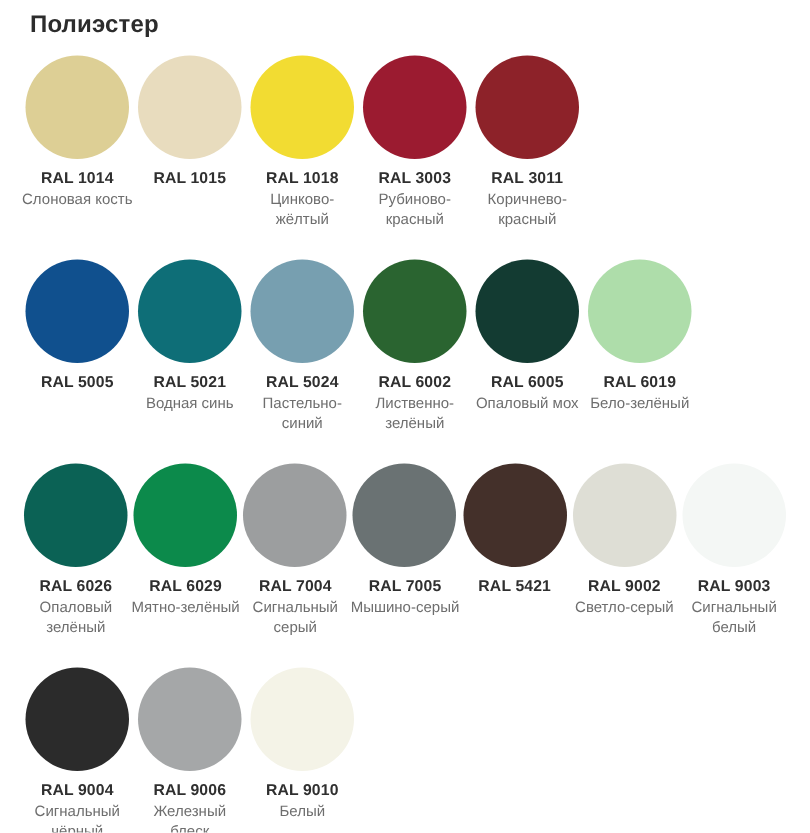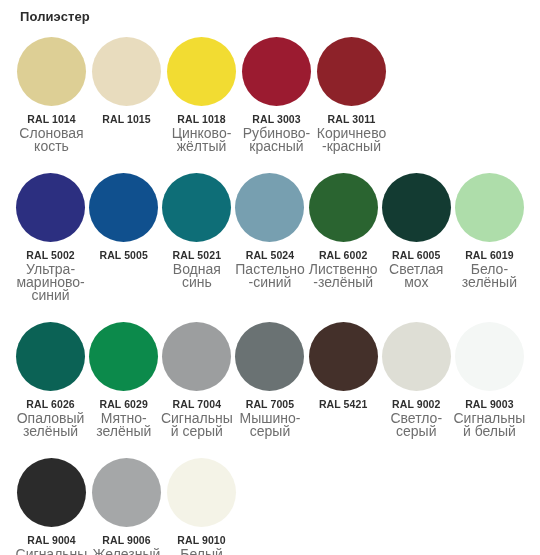--- a/index.html
+++ b/index.html
@@ -15,21 +15,21 @@
     overflow: hidden;
   }
   .page {
     width: 540px;
     height: 555px;
     position: relative;
     box-sizing: border-box;
     padding: 0 14px;
   }
   .section-title {
-    font-size: 13px;
+    font-size: 16px;
     font-weight: bold;
     color: #2c2c2c;
     letter-spacing: 0.1px;
     margin: 9px 0 0 6px;
     line-height: 16px;
   }
   .palette-grid {
     margin-top: 12px;
     display: flex;
     flex-wrap: wrap;
@@ -57,21 +57,21 @@
   .swatch-code {
     font-size: 10.5px;
     font-weight: bold;
     color: #2f2f2f;
     margin-top: 7px;
     line-height: 13px;
     letter-spacing: 0.1px;
     white-space: nowrap;
   }
   .swatch-name {
-    font-size: 14px;
+    font-size: 10px;
     color: #6e6e6e;
     line-height: 13px;
     margin-top: 1px;
     max-width: 74px;
     word-break: break-word;
   }
   .row-spacer {
     height: 20px;
     width: 100%;
   }
@@ -106,25 +106,20 @@
         </div>
         <div class="swatch">
           <span class="swatch-dot" style="background: rgb(141, 34, 41);"></span>
           <div class="swatch-code">RAL 3011</div>
           <div class="swatch-name">Коричнево-красный</div>
         </div>
       </div>
       <div class="row-spacer"></div>
       <div class="swatch-row">
         <div class="swatch">
-          <span class="swatch-dot" style="background: rgb(44, 47, 128);"></span>
-          <div class="swatch-code">RAL 5002</div>
-          <div class="swatch-name">Ультра-мариново-синий</div>
-        </div>
-        <div class="swatch">
           <span class="swatch-dot" style="background: rgb(16, 80, 142);"></span>
           <div class="swatch-code">RAL 5005</div>
         </div>
         <div class="swatch">
           <span class="swatch-dot" style="background: rgb(14, 110, 119);"></span>
           <div class="swatch-code">RAL 5021</div>
           <div class="swatch-name">Водная синь</div>
         </div>
         <div class="swatch">
           <span class="swatch-dot" style="background: rgb(119, 159, 176);"></span>
@@ -132,21 +127,21 @@
           <div class="swatch-name">Пастельно-синий</div>
         </div>
         <div class="swatch">
           <span class="swatch-dot" style="background: rgb(42, 100, 48);"></span>
           <div class="swatch-code">RAL 6002</div>
           <div class="swatch-name">Лиственно-зелёный</div>
         </div>
         <div class="swatch">
           <span class="swatch-dot" style="background: rgb(19, 59, 50);"></span>
           <div class="swatch-code">RAL 6005</div>
-          <div class="swatch-name">Светлая мох</div>
+          <div class="swatch-name">Опаловый мох</div>
         </div>
         <div class="swatch">
           <span class="swatch-dot" style="background: rgb(174, 221, 170);"></span>
           <div class="swatch-code">RAL 6019</div>
           <div class="swatch-name">Бело-зелёный</div>
         </div>
       </div>
       <div class="row-spacer"></div>
       <div class="swatch-row">
         <div class="swatch">

